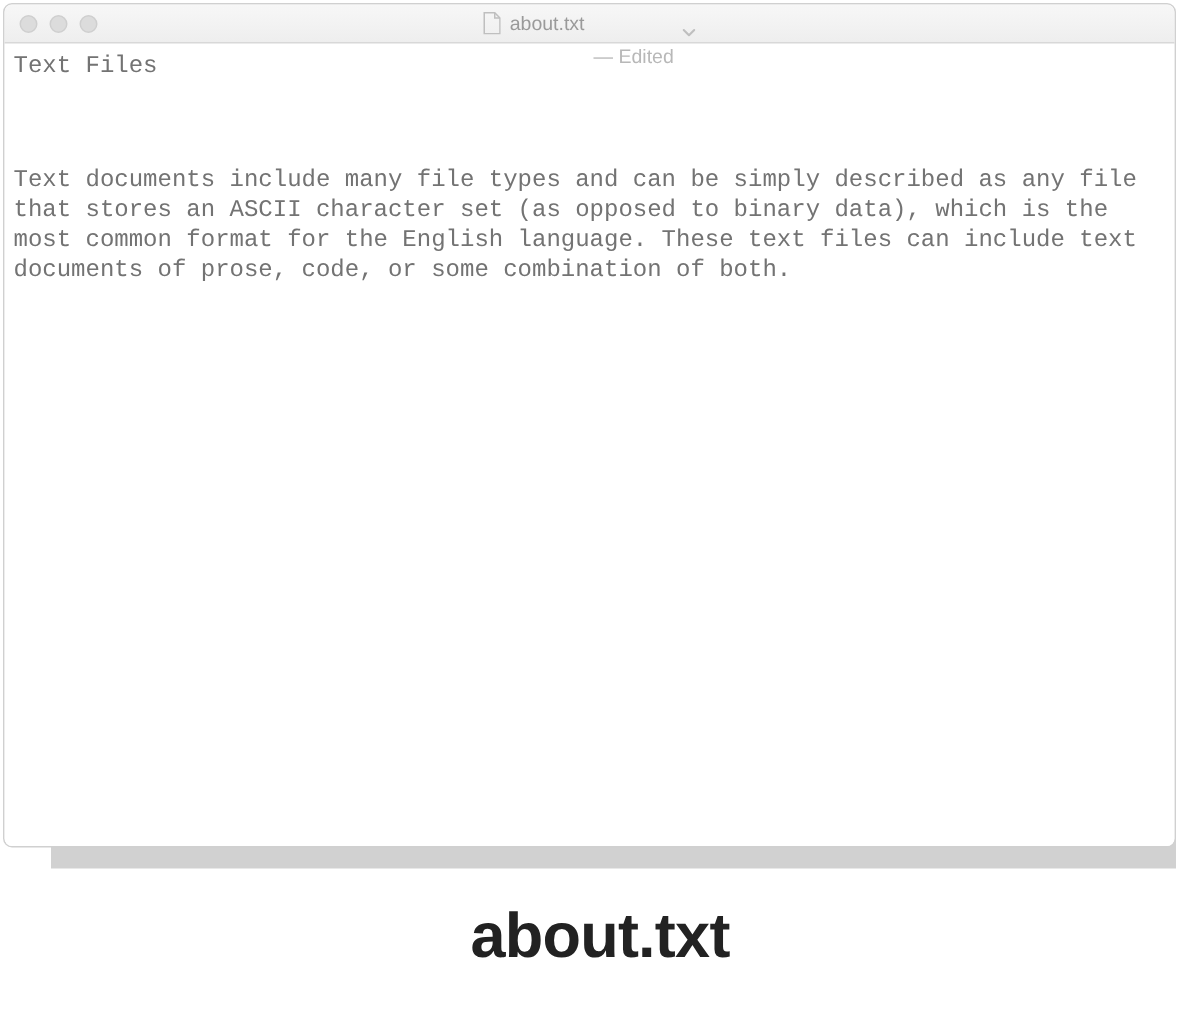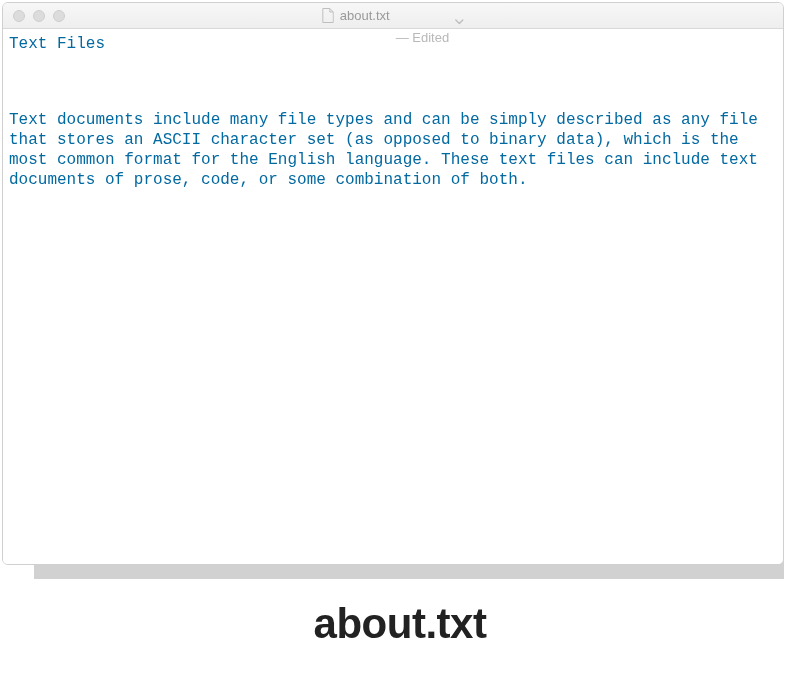--- a/index.html
+++ b/index.html
@@ -88,21 +88,21 @@
       height: 6px;
       display: inline-block;
     }
     .content-area {
       flex: 1;
       background: #ffffff;
       padding: 5px 6px;
       font-family: "Menlo", "Consolas", "Courier New", monospace;
       font-size: 16px;
       line-height: 1.25;
-      color: #0369a1;
+      color: #737373;
       white-space: pre-wrap;
       word-break: break-word;
       overflow: auto;
     }
     .content-title {
       display: block;
     }
     .content-body {
       display: block;
       margin-top: 36px;

